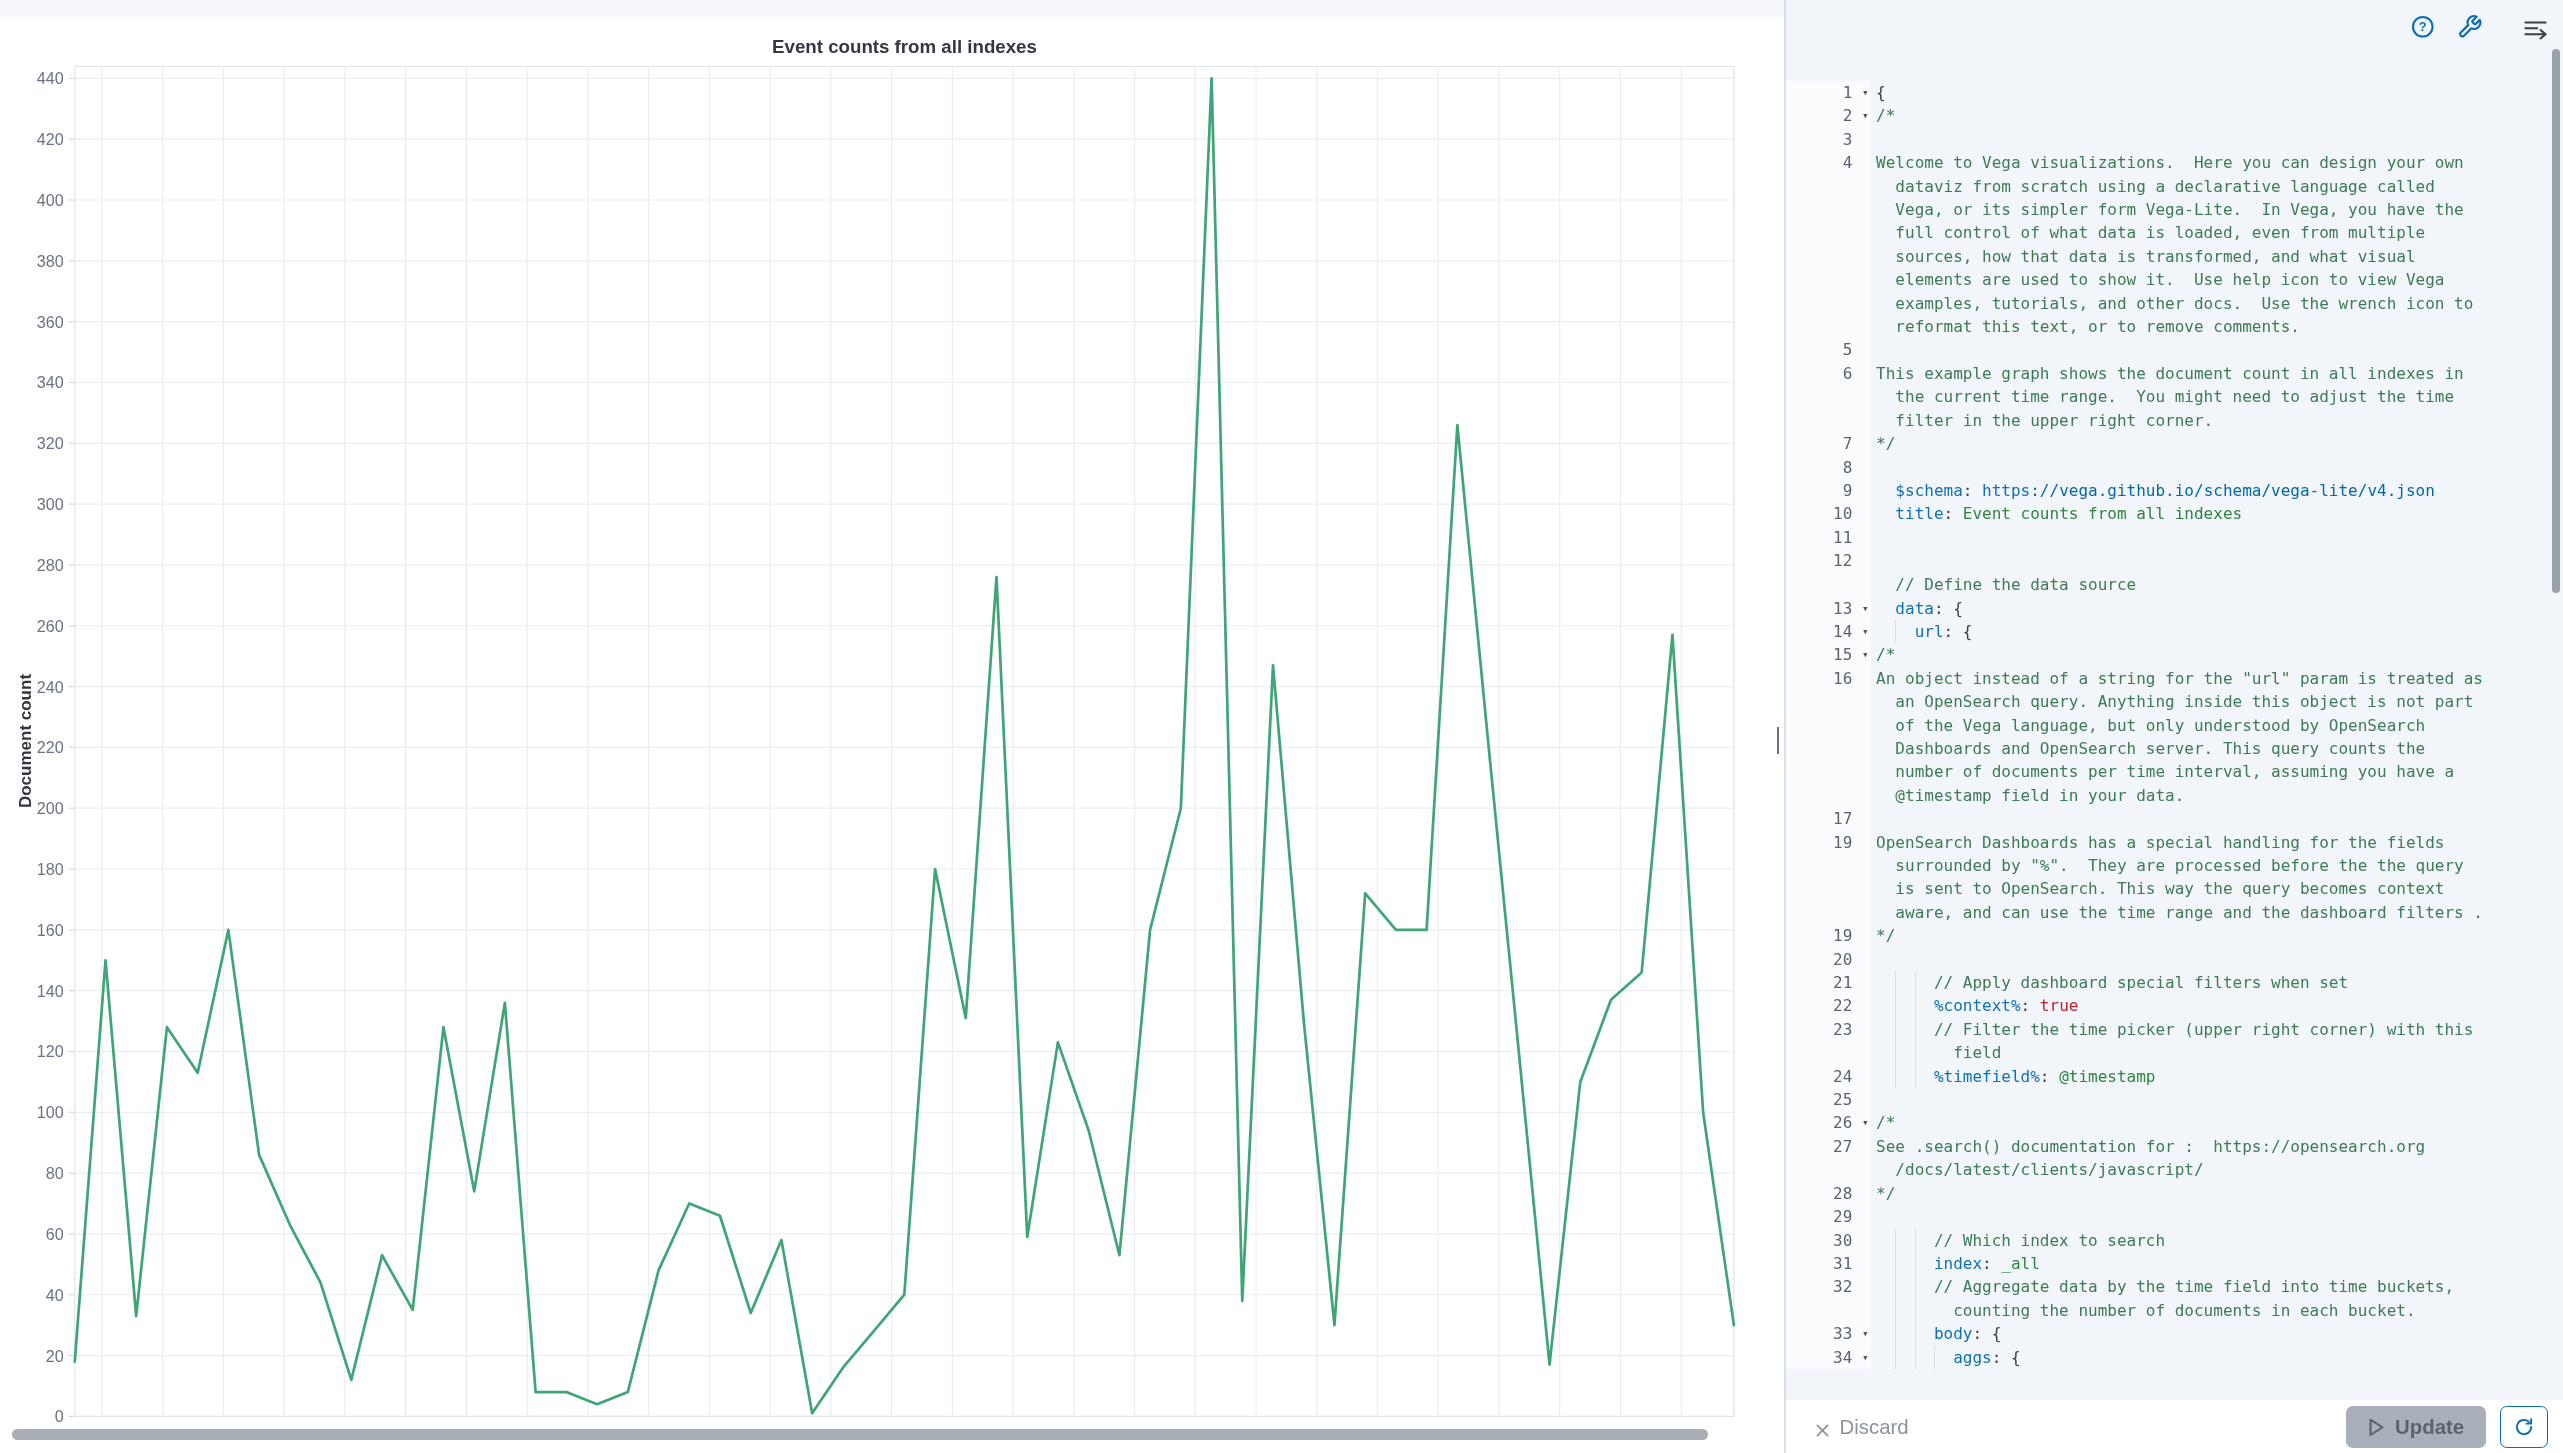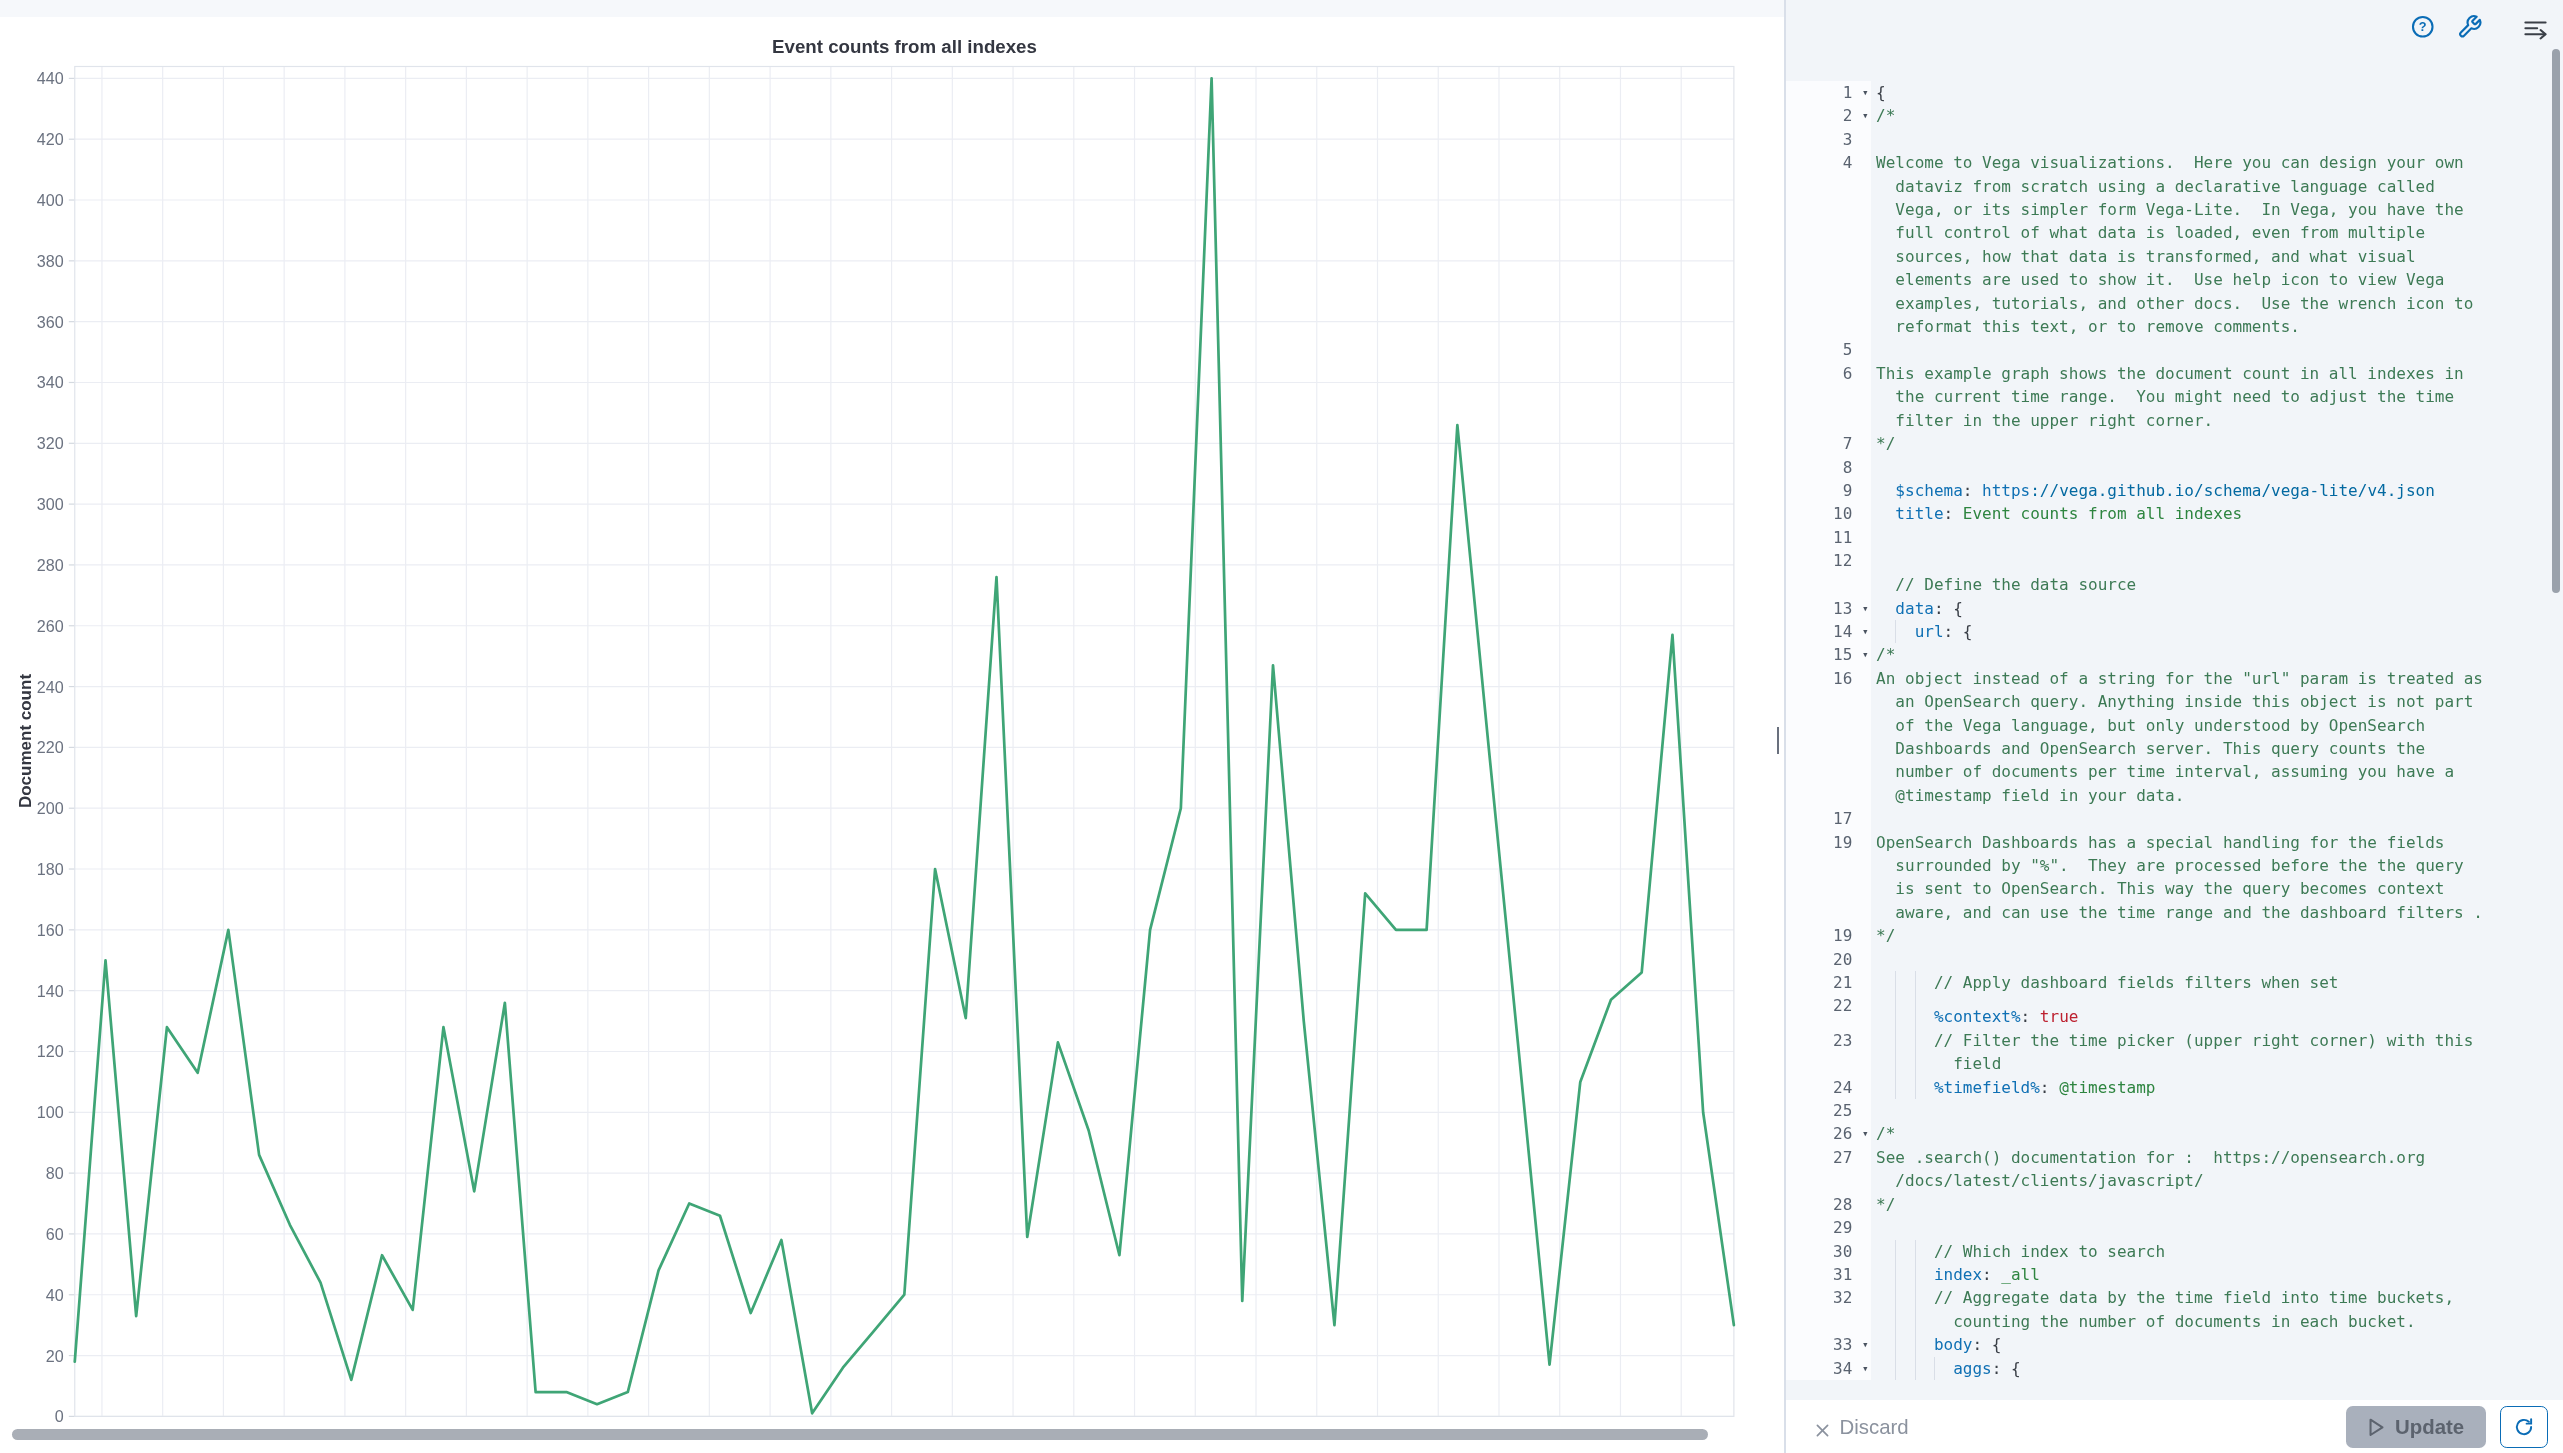--- a/index.html
+++ b/index.html
@@ -352,31 +352,31 @@
           <span class="ct" style="padding-left: calc(2ch);"></span>
         </div>
       </div>
       <div class="row">
         <div class="gut">
           <span class="num">21</span>
         </div>
         <div class="code">
           <span class="iguide" style="left: calc(2ch);"></span>
           <span class="iguide" style="left: calc(4ch);"></span>
-          <span class="ct" style="padding-left: calc(8ch);"><span class="tk-c">// Apply dashboard fields filters when set</span></span>
+          <span class="ct" style="padding-left: calc(8ch);"><span class="tk-c">// Apply dashboard special filters when set</span></span>
         </div>
       </div>
       <div class="row">
         <div class="gut">
           <span class="num">22</span>
         </div>
         <div class="code">
           <span class="iguide" style="left: calc(2ch);"></span>
           <span class="iguide" style="left: calc(4ch);"></span>
-          <span class="ct" style="padding-left: calc(8ch); margin-top: 11px;"><span class="tk-k">%context%</span><span class="tk-d">: </span><span class="tk-r">true</span></span>
+          <span class="ct" style="padding-left: calc(8ch);"><span class="tk-k">%context%</span><span class="tk-d">: </span><span class="tk-r">true</span></span>
         </div>
       </div>
       <div class="row">
         <div class="gut">
           <span class="num">23</span>
         </div>
         <div class="code">
           <span class="iguide" style="left: calc(2ch);"></span>
           <span class="iguide" style="left: calc(4ch);"></span>
           <span class="ct" style="padding-left: calc(8ch);"><span class="tk-c">// Filter the time picker (upper right corner) with this field</span></span>

